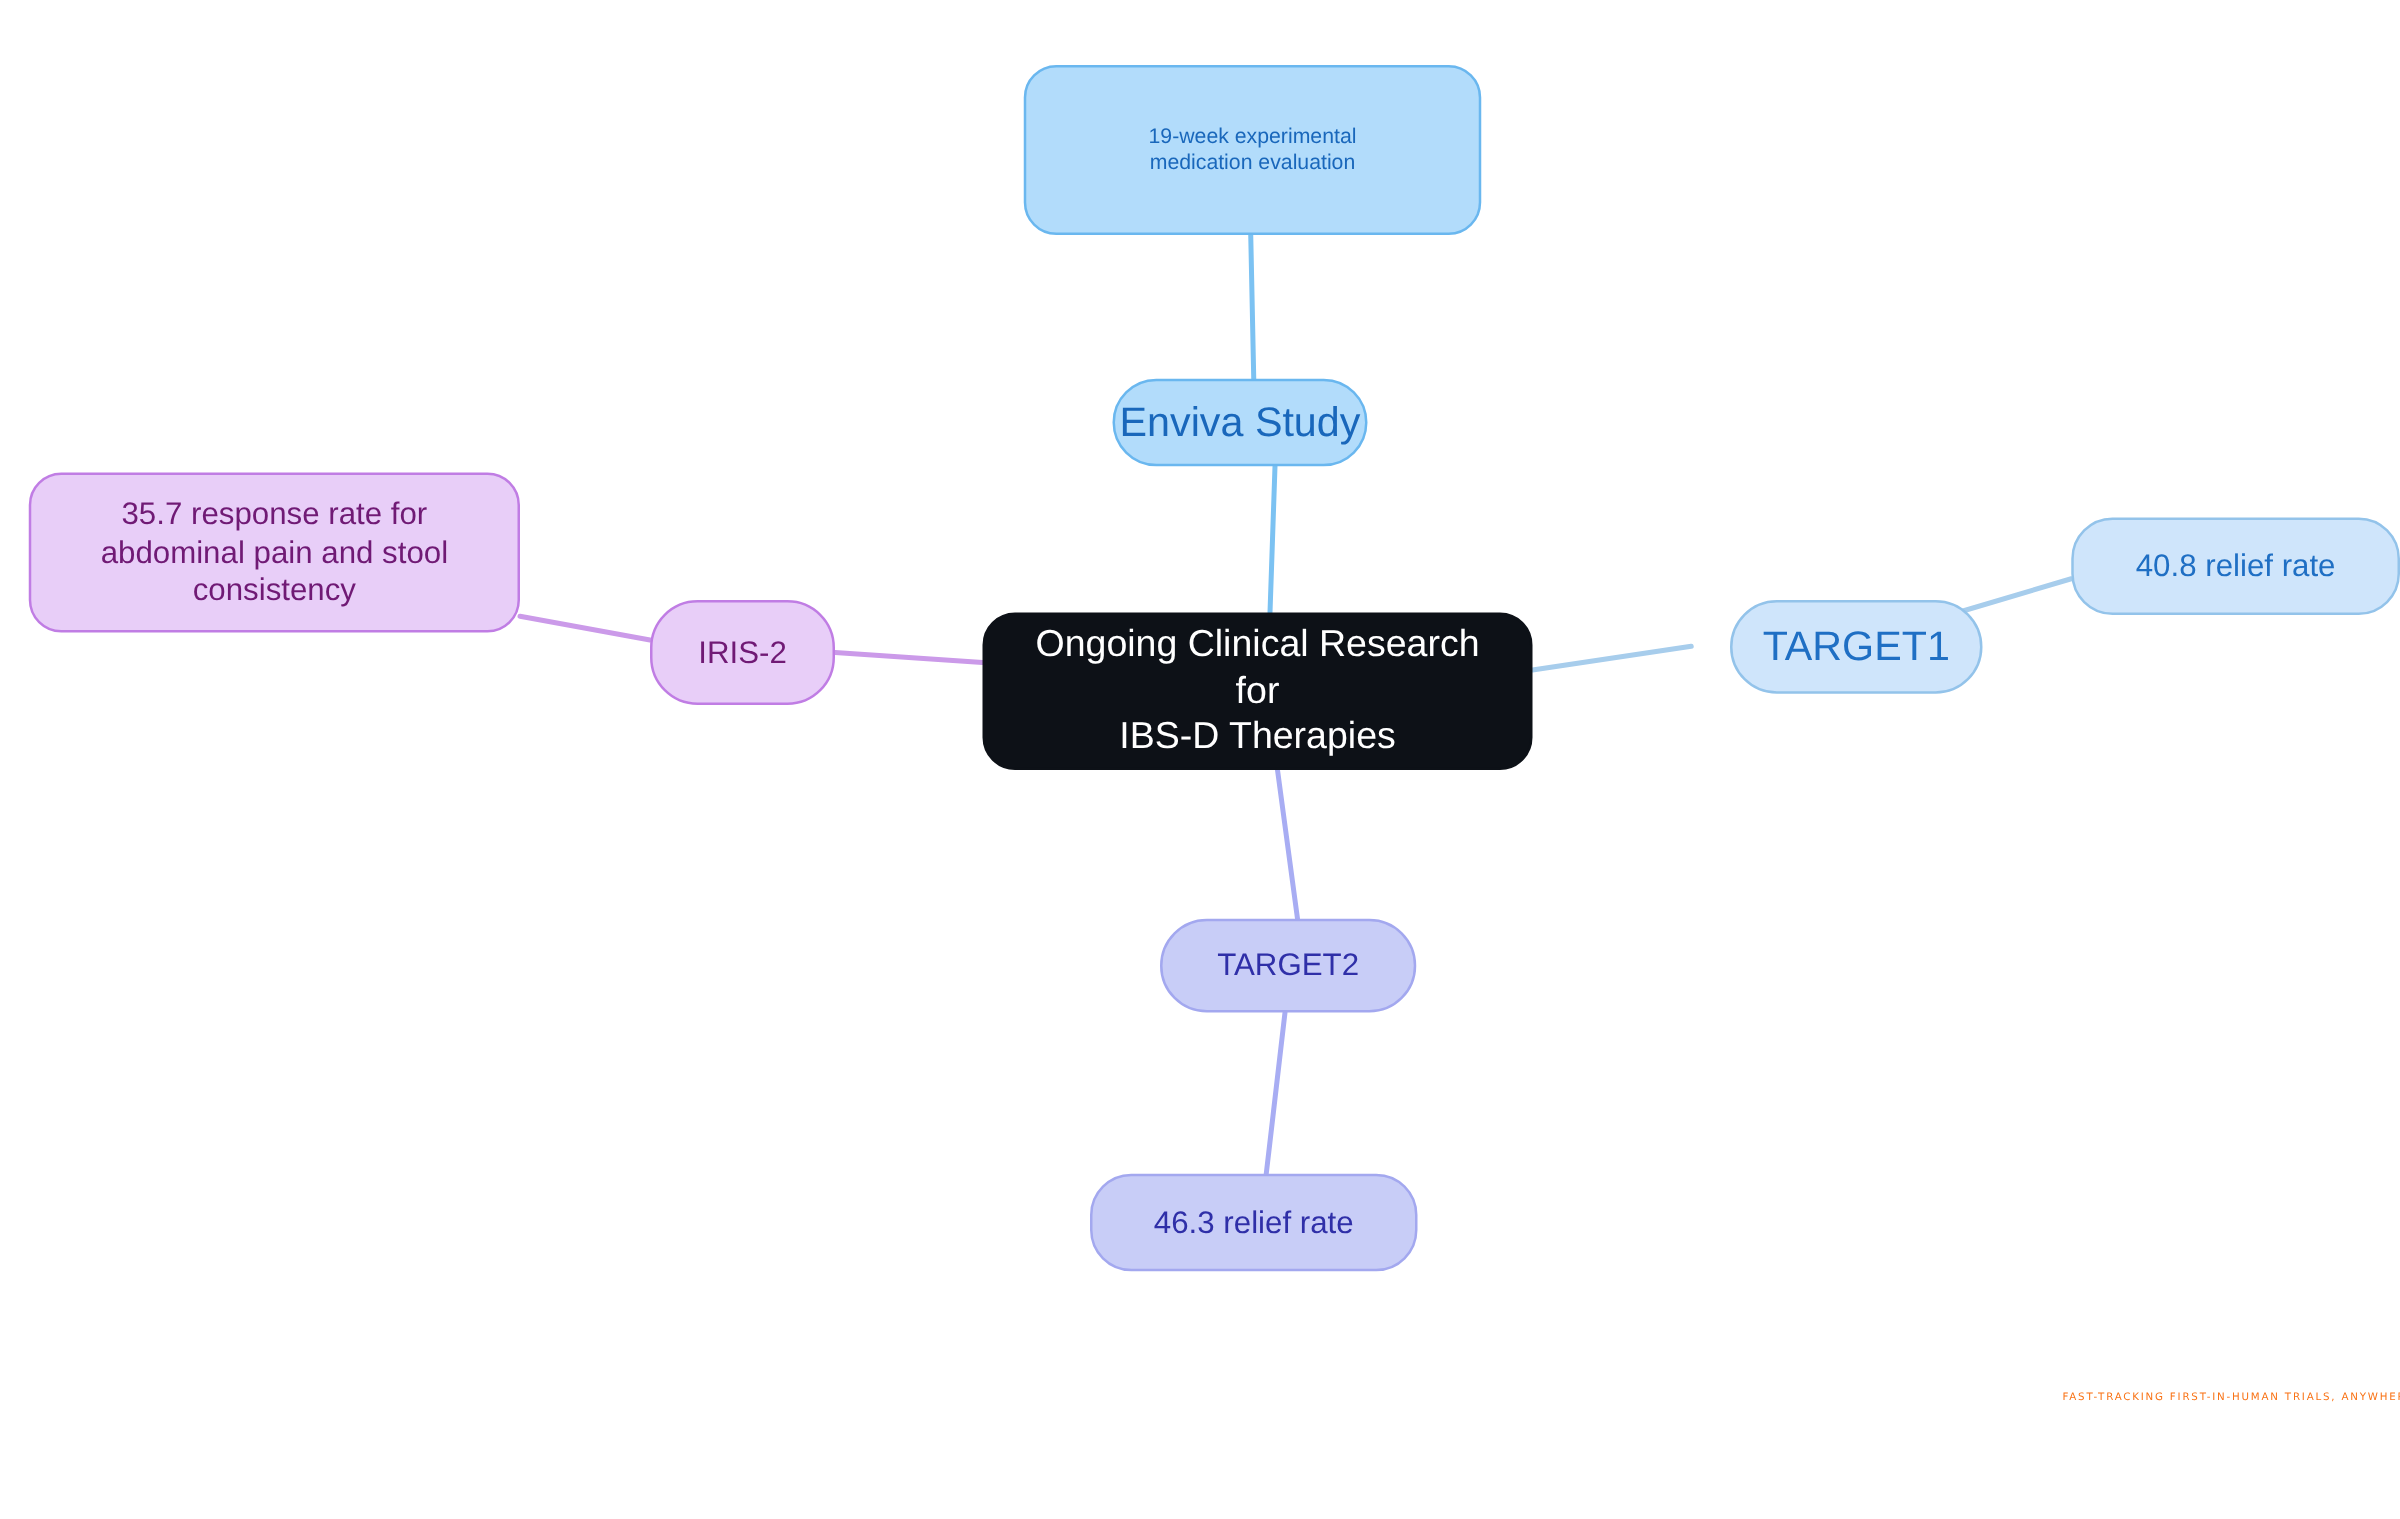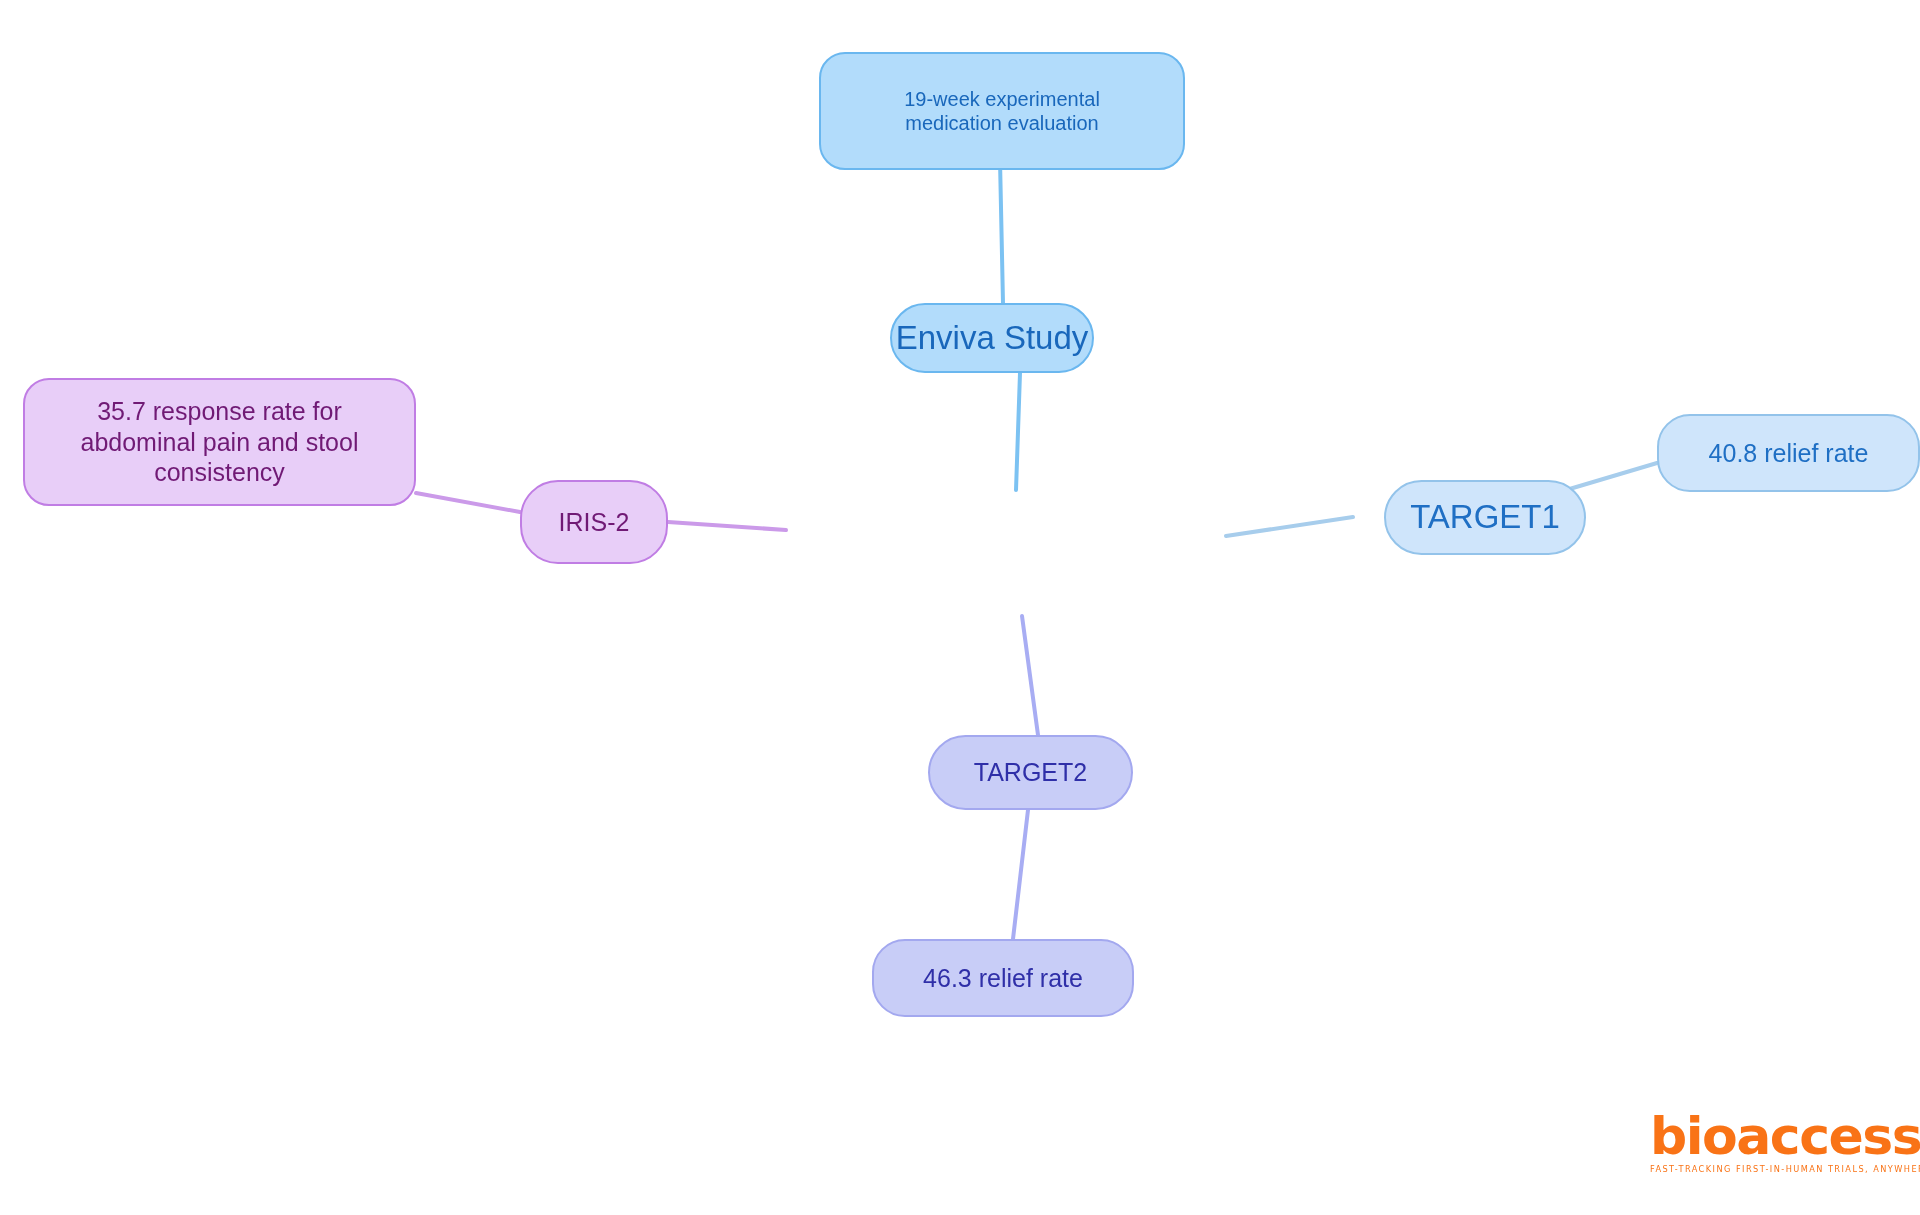--- a/index.html
+++ b/index.html
@@ -66,23 +66,23 @@
     top: 303px;
     width: 204px;
     height: 70px;
     border-radius: 35px;
     font-size: 33px;
   }
   .node--nineteen-week {
     left: 819px;
     top: 52px;
     width: 366px;
-    height: 118px;
+    height: 136px;
     border-radius: 26px;
-    font-size: 20px;
+    font-size: 17px;
     padding: 15px 22px;
   }
 
   
   .node--blue-light {
     background: #cfe5fb;
     border-color: #93c3ea;
     color: #1f6fc4;
   }
   .node--target1 {
@@ -196,20 +196,22 @@
 
     <path d="M 1022 616 L 1038 735" stroke="#a8adf3" stroke-width="4" fill="none" stroke-linecap="round"></path>
 
     <path d="M 1028 810 L 1013 939" stroke="#a8adf3" stroke-width="4" fill="none" stroke-linecap="round"></path>
 
     <path d="M 786 530 L 668 522" stroke="#cb9ae9" stroke-width="4" fill="none" stroke-linecap="round"></path>
 
     <path d="M 520 512 L 416 493" stroke="#cb9ae9" stroke-width="4" fill="none" stroke-linecap="round"></path>
   </svg>
 
+  <div class="node node--root">Ongoing Clinical Research for
+IBS-D Therapies</div>
 
   <div class="node node--blue-dark node--enviva">Enviva Study</div>
 
   <div class="node node--blue-dark node--nineteen-week">19-week experimental
 medication evaluation</div>
 
   <div class="node node--blue-light node--target1">TARGET1</div>
 
   <div class="node node--blue-light node--relief408">40.8 relief rate</div>
 
@@ -217,17 +219,16 @@
 
   <div class="node node--peri node--relief406">46.3 relief rate</div>
 
   <div class="node node--purple node--iris2">IRIS-2</div>
 
   <div class="node node--purple node--response357">35.7 response rate for
 abdominal pain and stool
 consistency</div>
 
   <div id="logo">
-    <span class="logo-word"><span>bioaccess</span></span>
     <span class="logo-tag">FAST-TRACKING FIRST-IN-HUMAN TRIALS, ANYWHERE</span>
   </div>
 
 </div>
 
 </body></html>

